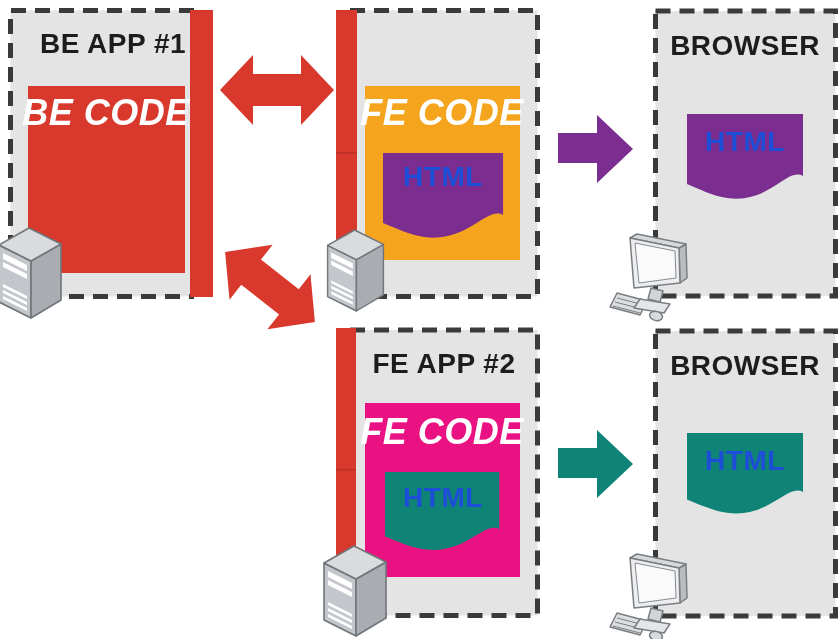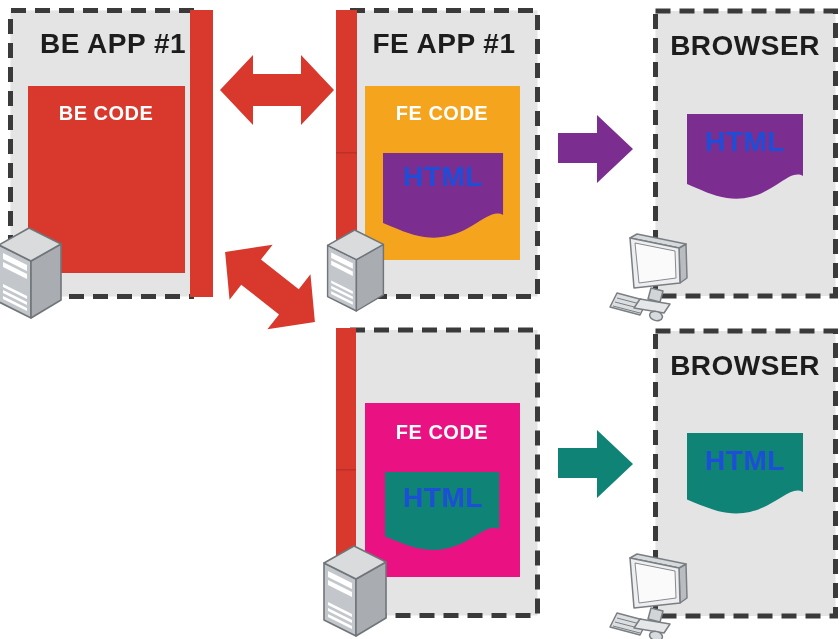--- a/index.html
+++ b/index.html
@@ -13,21 +13,21 @@
   #base-svg { position:absolute; left:0; top:0; }
   .lbl {
     position:absolute;
     transform:translate(-50%,-50%);
     font-weight:700;
     white-space:nowrap;
     letter-spacing:0.5px;
     user-select:none;
   }
   .panel-title { font-size:28px; color:#1d1d1d; }
-  .code-label  { font-size:20px; color:#ffffff; }
+  .code-label  { font-size:36px; color:#ffffff;font-style:italic; }
   .doc-label   { font-size:28px; color:#1d4ed8; }
 </style>
 </head>
 <body>
 
 <div id="canvas">
 
   <svg id="base-svg" width="840" height="639" viewBox="0 0 840 639">
     <defs>
 
@@ -88,22 +88,22 @@
     <polygon points="558,448 597,448 597,430 633,464 597,498 597,478 558,478" fill="#108377"></polygon>
 
     <use href="#serverIcon" transform="translate(-5,228)"></use>
     <use href="#serverIcon" transform="translate(324,230) scale(0.9)"></use>
     <use href="#serverIcon" transform="translate(320,546)"></use>
     <use href="#monitorIcon" transform="translate(614,228)"></use>
     <use href="#monitorIcon" transform="translate(614,548)"></use>
   </svg>
 
   <div class="lbl panel-title" style="left:101px; top:44px;margin-left:12px;">BE APP #1</div>
-  <div class="lbl panel-title" style="left:444px; top:44px;">FE APP #1</div>
   <div class="lbl panel-title" style="left:745px; top:46px;">BROWSER</div>
+  <div class="lbl panel-title" style="left:444px; top:364px;">FE APP #2</div>
   <div class="lbl panel-title" style="left:745px; top:366px;">BROWSER</div>
 
   <div class="lbl code-label" style="left:106px; top:113px;">BE CODE</div>
   <div class="lbl code-label" style="left:442px; top:113px;">FE CODE</div>
   <div class="lbl code-label" style="left:442px; top:432px;">FE CODE</div>
 
   <div class="lbl doc-label" style="left:443px; top:177px;">HTML</div>
   <div class="lbl doc-label" style="left:745px; top:142px;">HTML</div>
   <div class="lbl doc-label" style="left:443px; top:498px;">HTML</div>
   <div class="lbl doc-label" style="left:745px; top:461px;">HTML</div>

